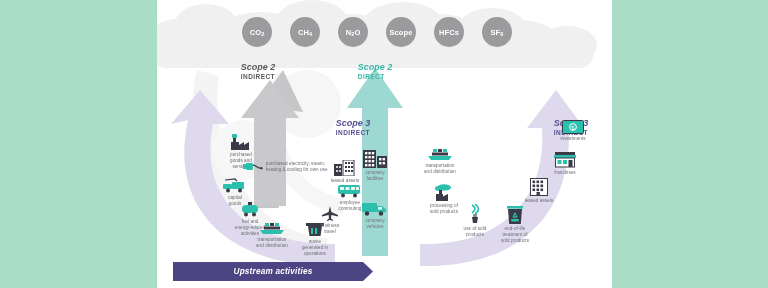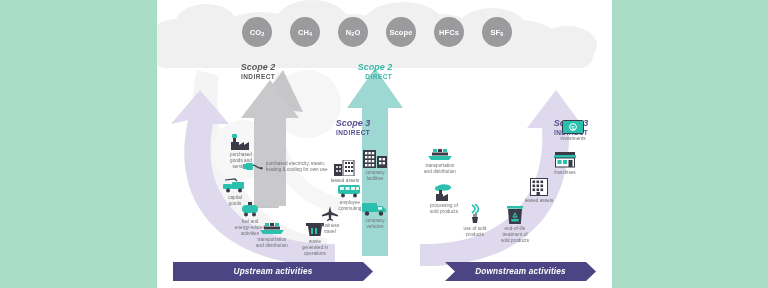--- a/index.html
+++ b/index.html
@@ -21,21 +21,21 @@
   
   .gas {
     position:absolute; width:30px; height:30px; border-radius:50%;
     background:#9b9b9e; color:#fff;
     display:flex; align-items:center; justify-content:center;
     font-size:7.5px; font-weight:700; letter-spacing:.1px;
   }
   .gas sub { font-size:5.5px; vertical-align:baseline; position:relative; top:1.5px; }
 
   
-  .scope { position:absolute; text-align:right; line-height:1.25; white-space:nowrap; }
+  .scope { position:absolute; text-align:left; line-height:1.25; white-space:nowrap; }
   .scope .s-title { font-size:9px; font-style:italic; font-weight:700; }
   .scope .s-sub   { font-size:6.5px; font-weight:700; letter-spacing:.45px; }
   .scope.grey .s-title { color:#58585b; } .scope.grey .s-sub { color:#58585b; }
   .scope.teal .s-title { color:#35b8a8; } .scope.teal .s-sub { color:#35b8a8; }
   .scope.purp .s-title { color:#554f92; } .scope.purp .s-sub { color:#554f92; }
 
   
   .item { position:absolute; text-align:center; }
   .item .cap {
     font-size:4.6px; color:#6f6f73; line-height:1.28; margin-top:2px;
@@ -377,18 +377,15 @@
       </svg>
       <div class="cap">investments</div>
     </div>
 
   </div>
 
   <div class="banner">
     <div class="seg seg-up">
       <span>Upstream activities</span>
     </div>
-    <div class="seg seg-down">
-      <span>Downstream activities</span>
-    </div>
   </div>
 
 </div>
 
 </body></html>

